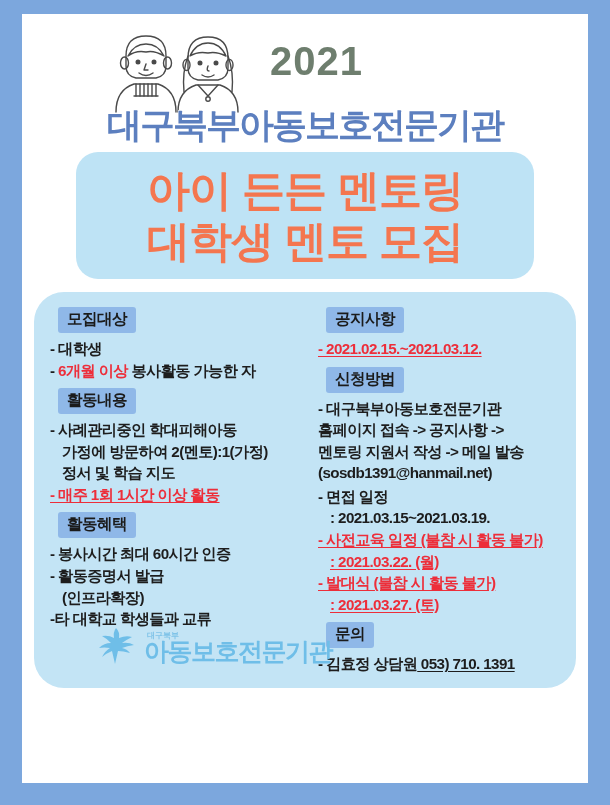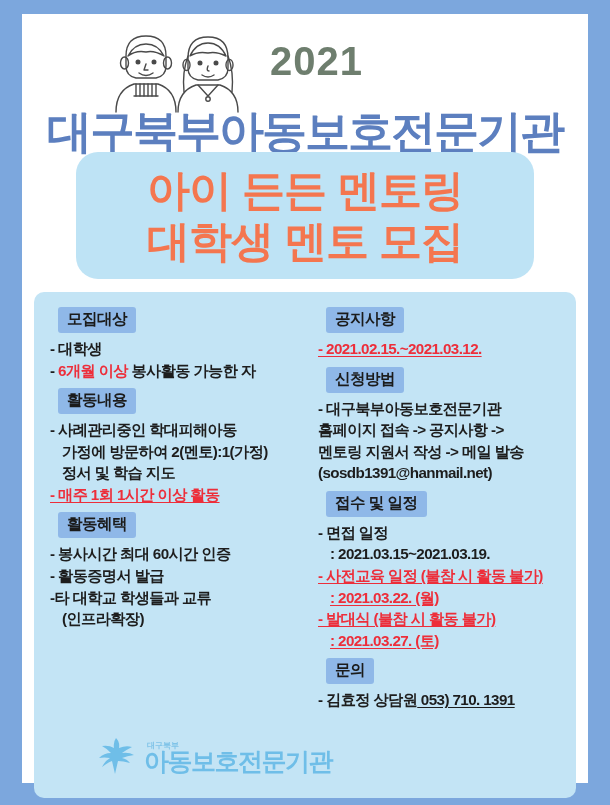--- a/index.html
+++ b/index.html
@@ -53,21 +53,21 @@
     font-weight: 700;
     color: #6E7E6E;
     letter-spacing: 1px;
   }
 
   .org-name {
     position: absolute;
     left: 0; top: 88px;
     width: 566px;
     text-align: center;
-    font-size: 45px;
+    font-size: 35px;
     font-weight: 900;
     color: #5C7FBF;
     letter-spacing: -2px;
     -webkit-text-stroke: 1px #ffffff;
     paint-order: stroke fill;
   }
 
   
   .title-banner {
     position: absolute;
@@ -88,23 +88,23 @@
     color: #F4764F;
     letter-spacing: -1px;
     line-height: 1.18;
     white-space: nowrap;
   }
 
   
   .content-panel {
     position: absolute;
     left: 34px; top: 292px;
-    width: 542px; height: 506px;
+    width: 542px; height: 396px;
     background: #C3E4F5;
-    border-radius: 10px;
+    border-radius: 30px;
   }
 
   .col {
     position: absolute;
     top: 10px;
   }
   .col-left  { left: 14px;  width: 268px; }
   .col-right { left: 282px; width: 248px; }
 
   .section { margin-bottom: 2px; }
@@ -234,35 +234,35 @@
           </div></div>
         <div class="section"><div class="section-head">활동내용</div><div class="lines">
             <div class="line">- 사례관리중인 학대피해아동</div>
             <div class="line indent">가정에 방문하여 2(멘토):1(가정)</div>
             <div class="line indent">정서 및 학습 지도</div>
             <div class="line hl-full">- 매주 1회 1시간 이상 활동</div>
           </div></div>
         <div class="section"><div class="section-head">활동혜택</div><div class="lines">
             <div class="line">- 봉사시간 최대 60시간 인증</div>
             <div class="line">- 활동증명서 발급</div>
+            <div class="line indent">(인프라확장)</div>
             <div class="line">-타 대학교 학생들과 교류</div>
-            <div class="line indent">(인프라확장)</div>
           </div></div>
       </div>
     <div class="col col-right" id="col-right">
         <div class="section"><div class="section-head">공지사항</div><div class="lines">
             <div class="line hl-full">- 2021.02.15.~2021.03.12.</div>
           </div></div>
         <div class="section"><div class="section-head">신청방법</div><div class="lines">
             <div class="line">- 대구북부아동보호전문기관</div>
             <div class="line">홈페이지 접속 -&gt; 공지사항 -&gt;</div>
             <div class="line">멘토링 지원서 작성 -&gt; 메일 발송</div>
             <div class="line">(sosdb1391@hanmail.net)</div>
           </div></div>
-        <div class="section"><div class="section-head">접수 및 일정</div><div class="lines">
+        <div class="section"><div class="lines">
             <div class="line">- 면접 일정</div>
             <div class="line indent">: 2021.03.15~2021.03.19.</div>
             <div class="line hl-full">- 사전교육 일정 (불참 시 활동 불가)</div>
             <div class="line indent hl-full">: 2021.03.22. (월)</div>
             <div class="line hl-full">- 발대식 (불참 시 활동 불가)</div>
             <div class="line indent hl-full">: 2021.03.27. (토)</div>
           </div></div>
         <div class="section"><div class="section-head">문의</div><div class="lines">
             <div class="line"><span>- 김효정 상담원</span><span class="u"> 053) 710. 1391</span></div>
           </div></div>

